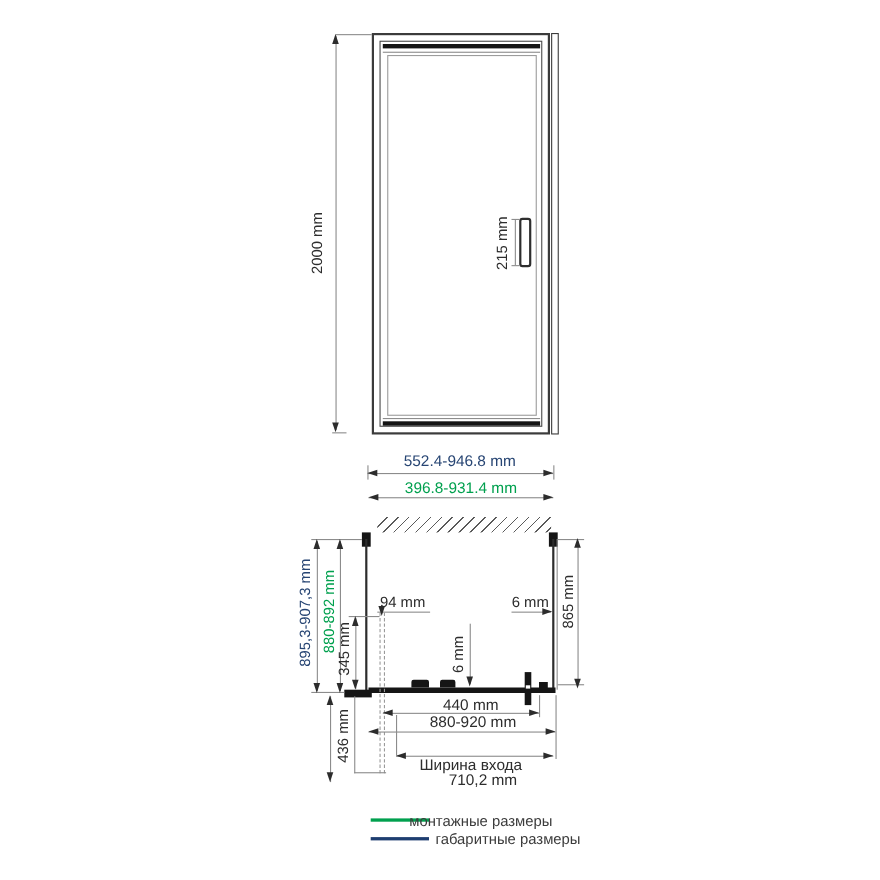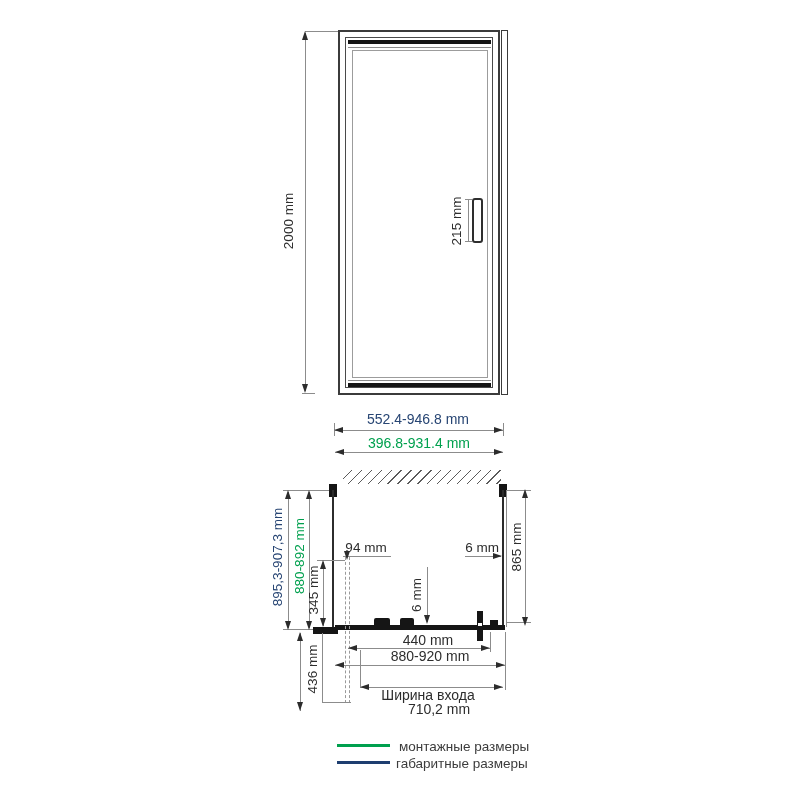--- a/index.html
+++ b/index.html
@@ -146,17 +146,17 @@
   <div class="vl" style="left:505px;top:632px;height:58px;"></div>
 
   <div class="txt" style="left:439px;top:677px;margin-top:32px;">710,2 mm</div>
   <div class="hl" style="left:360px;top:687px;width:143px;"></div>
   <div class="ar ar-l" style="left:360px;top:684px;"></div>
   <div class="ar ar-r" style="left:494px;top:684px;"></div>
   <div class="vl" style="left:360px;top:650px;height:37px;"></div>
   <div class="txt" style="left:428px;top:695px;">Ширина входа</div>
 
   <div class="legend-line" style="left:337px;top:744px;width:53px;background:#00a04e;"></div>
-  <div class="ltxt" style="left:399px;top:746px;">монтажные размеры</div>
+  <div class="ltxt" style="left:372px;top:746px;">монтажные размеры</div>
   <div class="legend-line" style="left:337px;top:761px;width:53px;background:#1e3e70;"></div>
   <div class="ltxt" style="left:396px;top:763px;">габаритные размеры</div>
 
 </div>
 
 </body></html>

